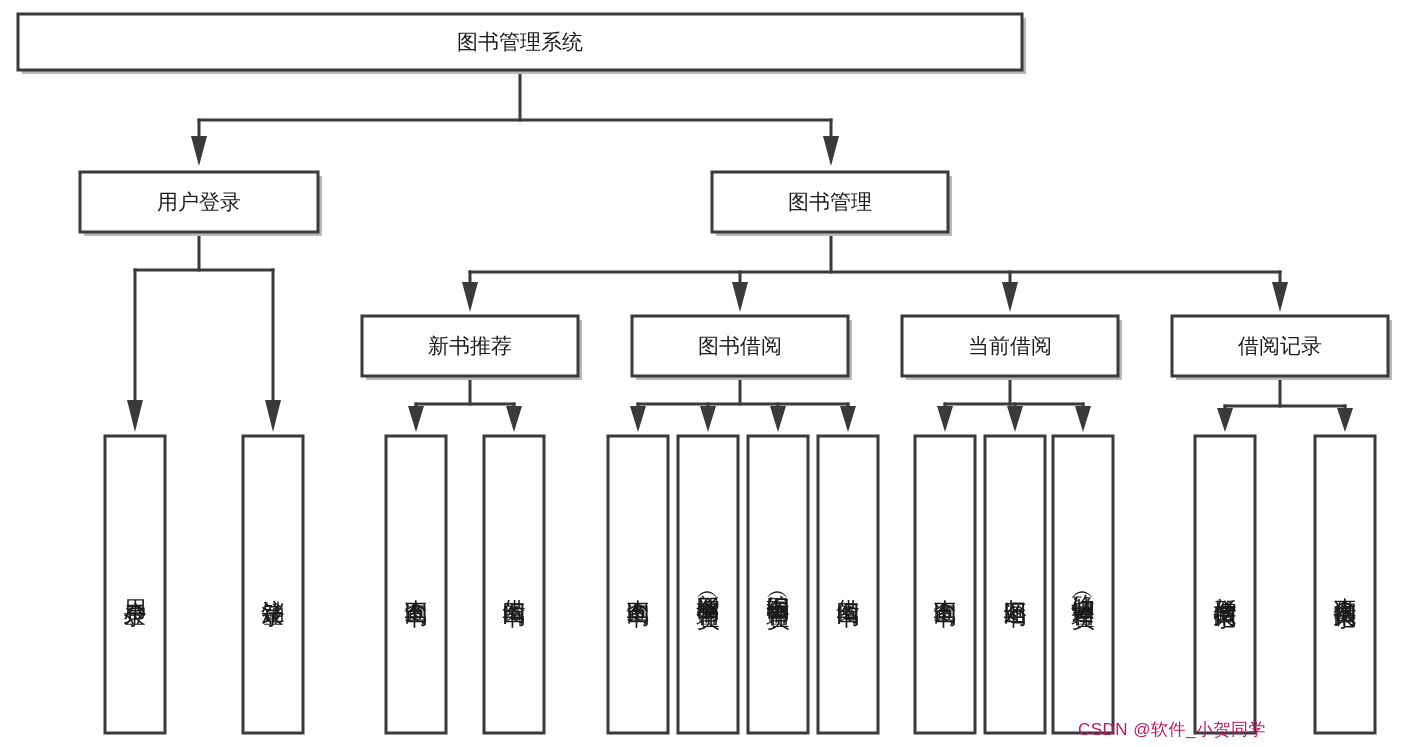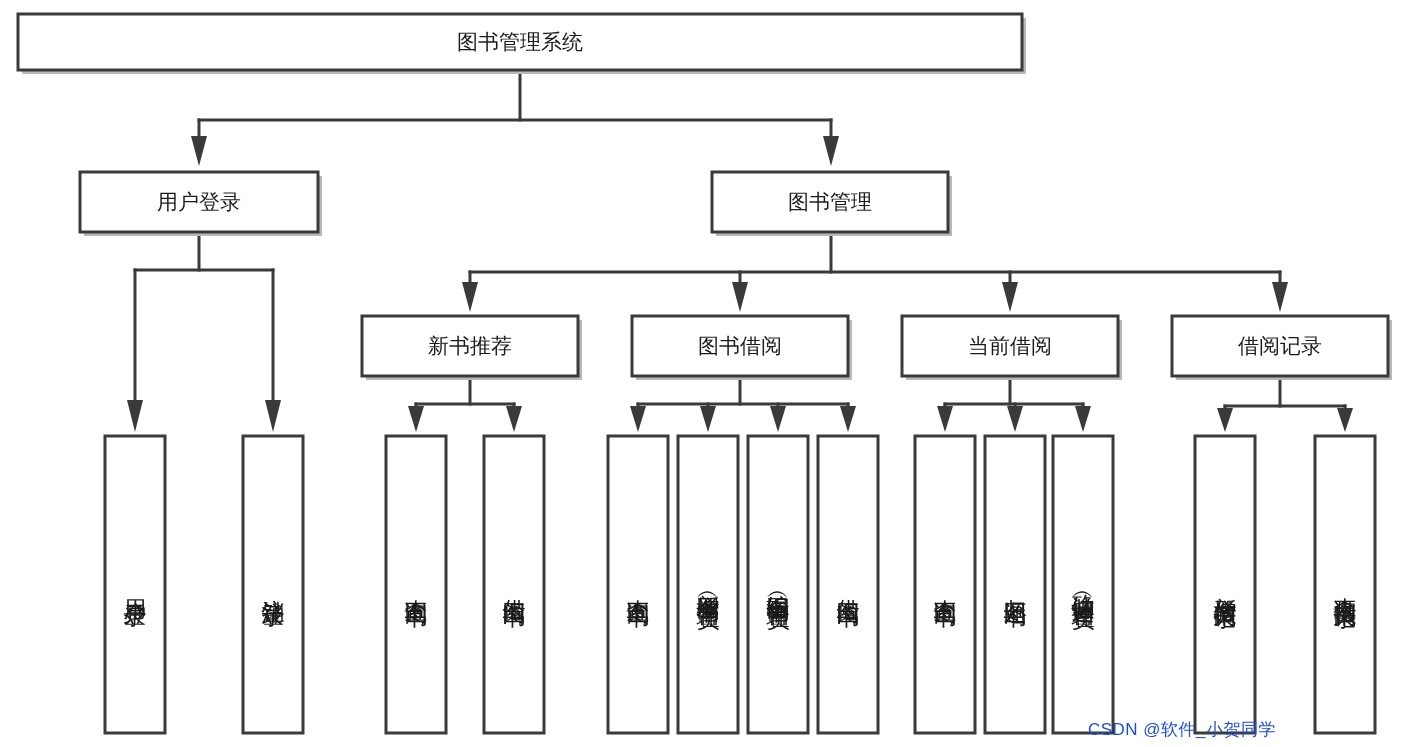--- a/index.html
+++ b/index.html
@@ -67,25 +67,25 @@
     font-family: "Liberation Sans", "DejaVu Sans", sans-serif;
     font-size: 23px;
     line-height: 1.08;
     letter-spacing: 2px;
     color: #1b1b1b;
     white-space: nowrap;
     text-align: center;
   }
   #watermark {
     position: absolute;
-    right: 10px;
+    right: 20px;
     bottom: 6px;
     font-family: "Liberation Sans", "DejaVu Sans", sans-serif;
     font-size: 17px;
-    color: #1d4ed8;
+    color: #be185d;
     letter-spacing: 0.5px;
     white-space: nowrap;
     pointer-events: none;
   }
 </style>
 </head>
 <body>
 
 <div id="diagram-root">
 

